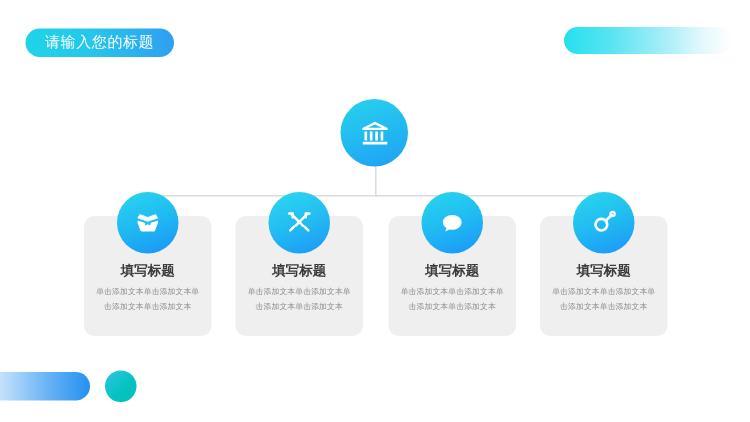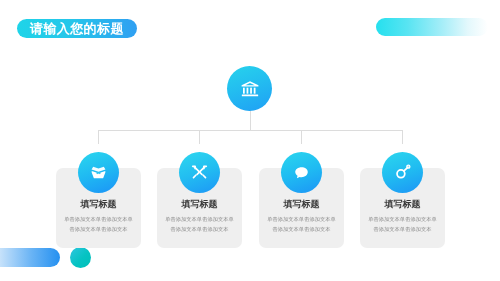--- a/index.html
+++ b/index.html
@@ -53,22 +53,22 @@
     padding: 0 13px;
     border-radius: 10px;
     display: flex;
     align-items: center;
     justify-content: center;
     background: linear-gradient(90deg, #1fd4e8 0%, #25c6ea 45%, #2f9ff2 100%);
     box-sizing: border-box;
   }
   .title-pill-text {
     color: #ffffff;
-    font-size: 13px;
-    font-weight: bold;
+    font-size: 10px;
+    font-weight: normal;
     letter-spacing: 0.4px;
     line-height: 1;
     white-space: nowrap;
   }
 
   
   .conn {
     position: absolute;
     background: #dcdcdc;
   }
@@ -106,21 +106,21 @@
     display: flex;
     align-items: center;
     justify-content: center;
   }
   .center-node svg { display: block; }
 
   
   .cards {
     position: absolute;
     left: 0;
-    top: 168px;
+    top: 144px;
     width: 476px;
     height: 90px;
   }
   .card {
     position: absolute;
     top: 0;
     width: 85px;
     height: 80px;
     background: #efefef;
     border-radius: 7px;

